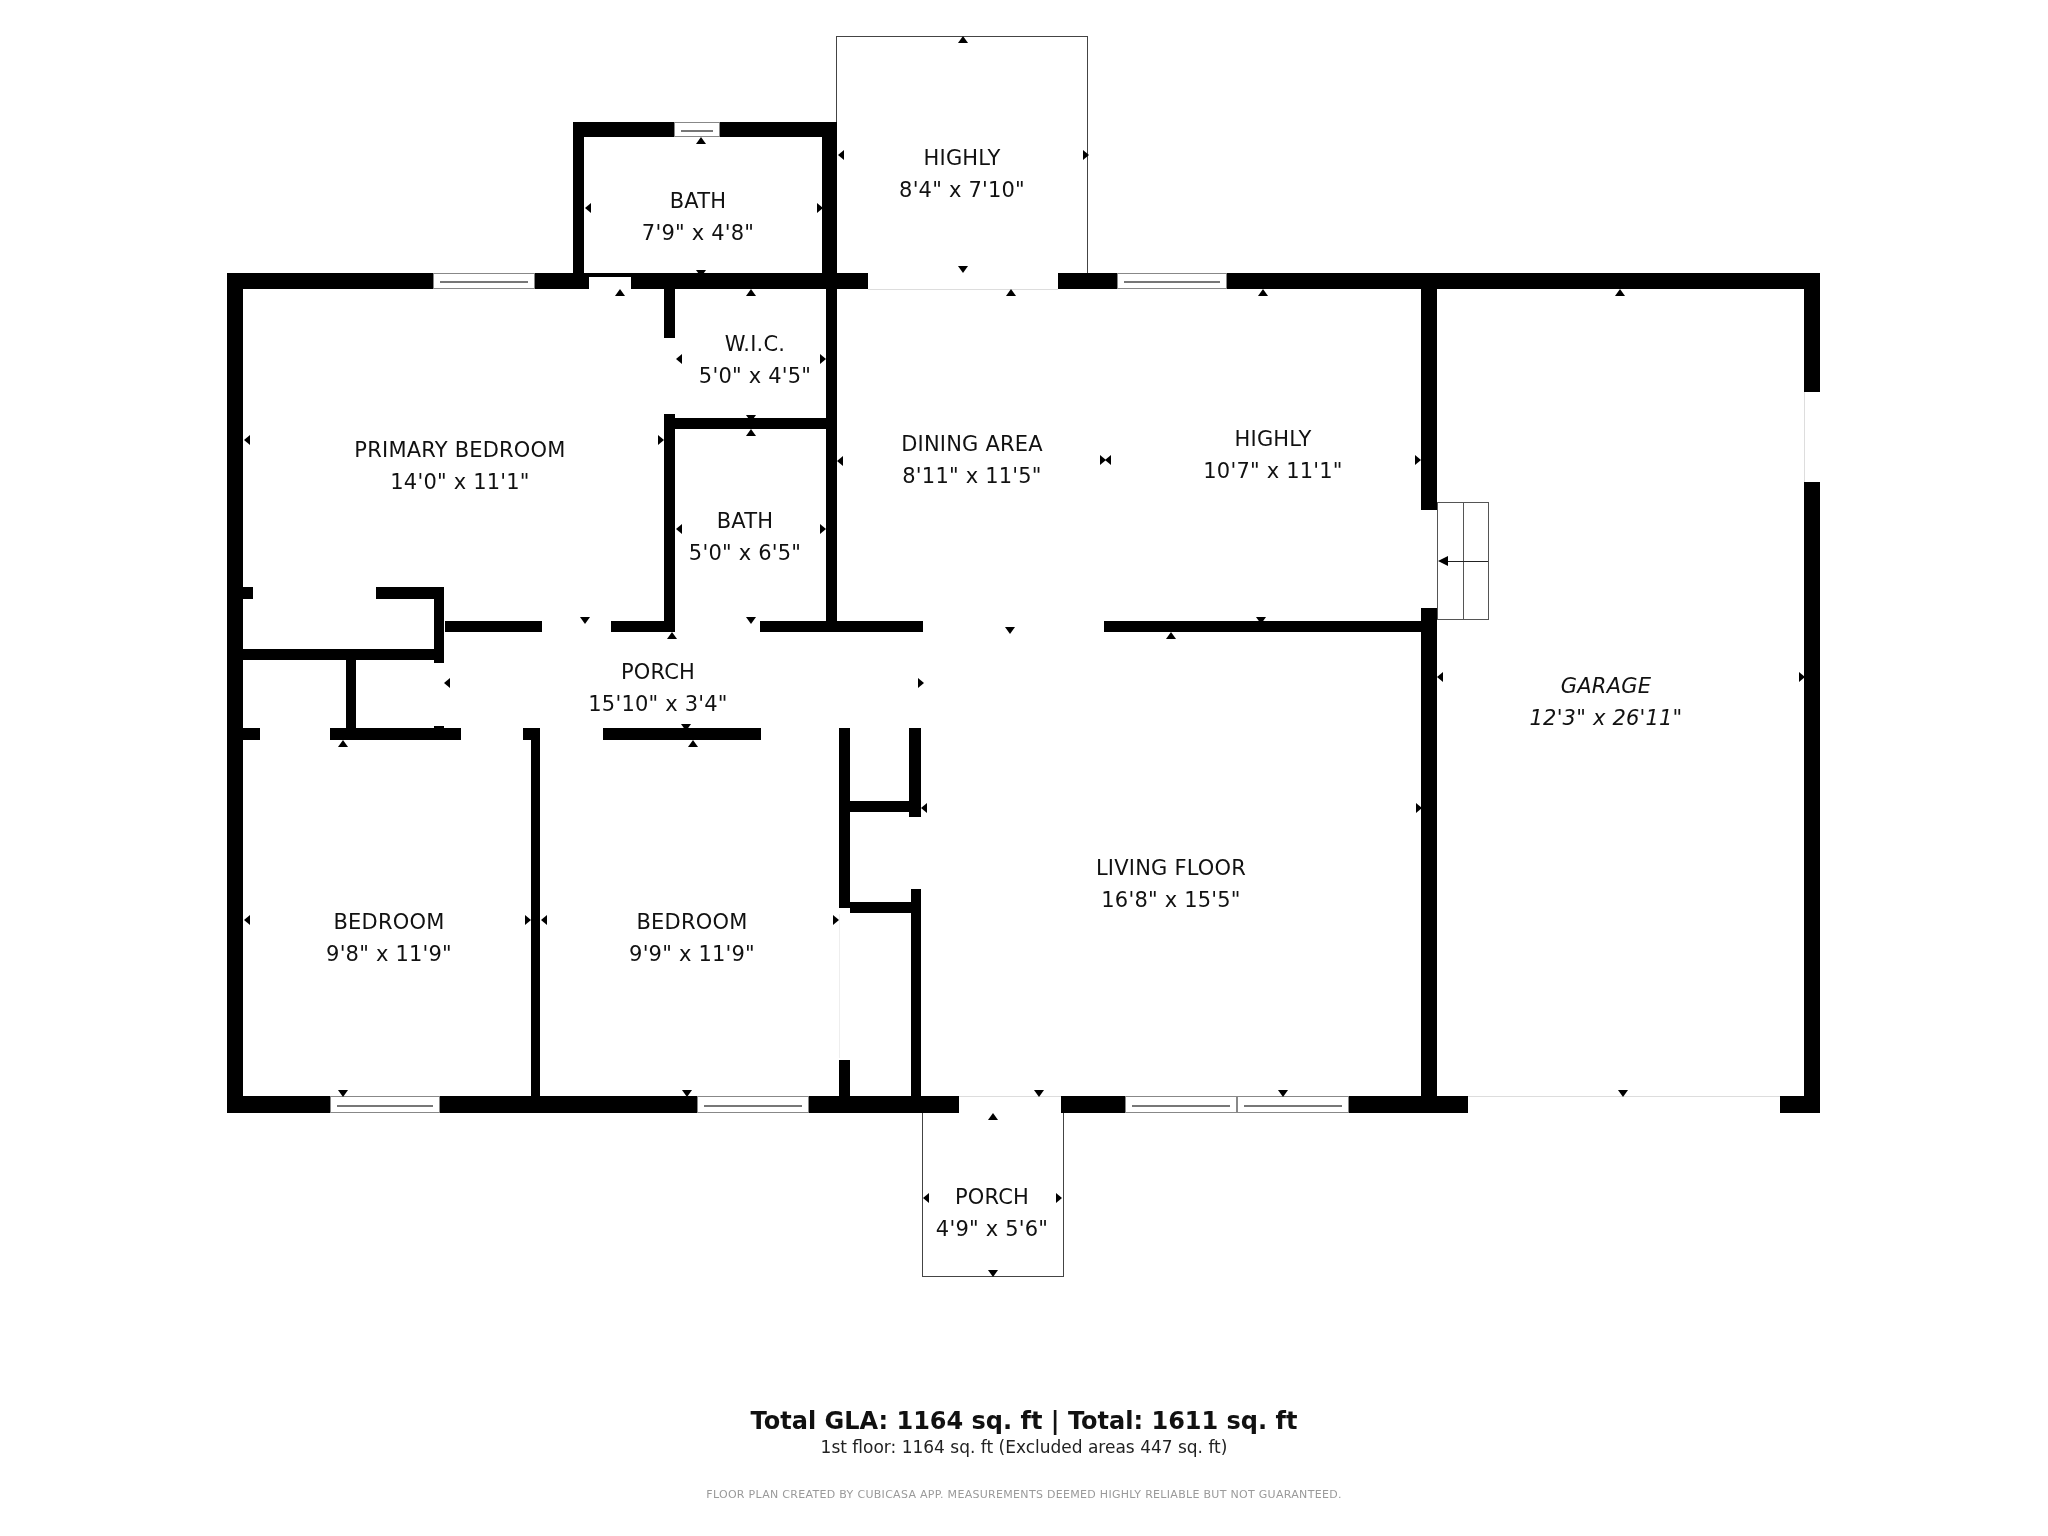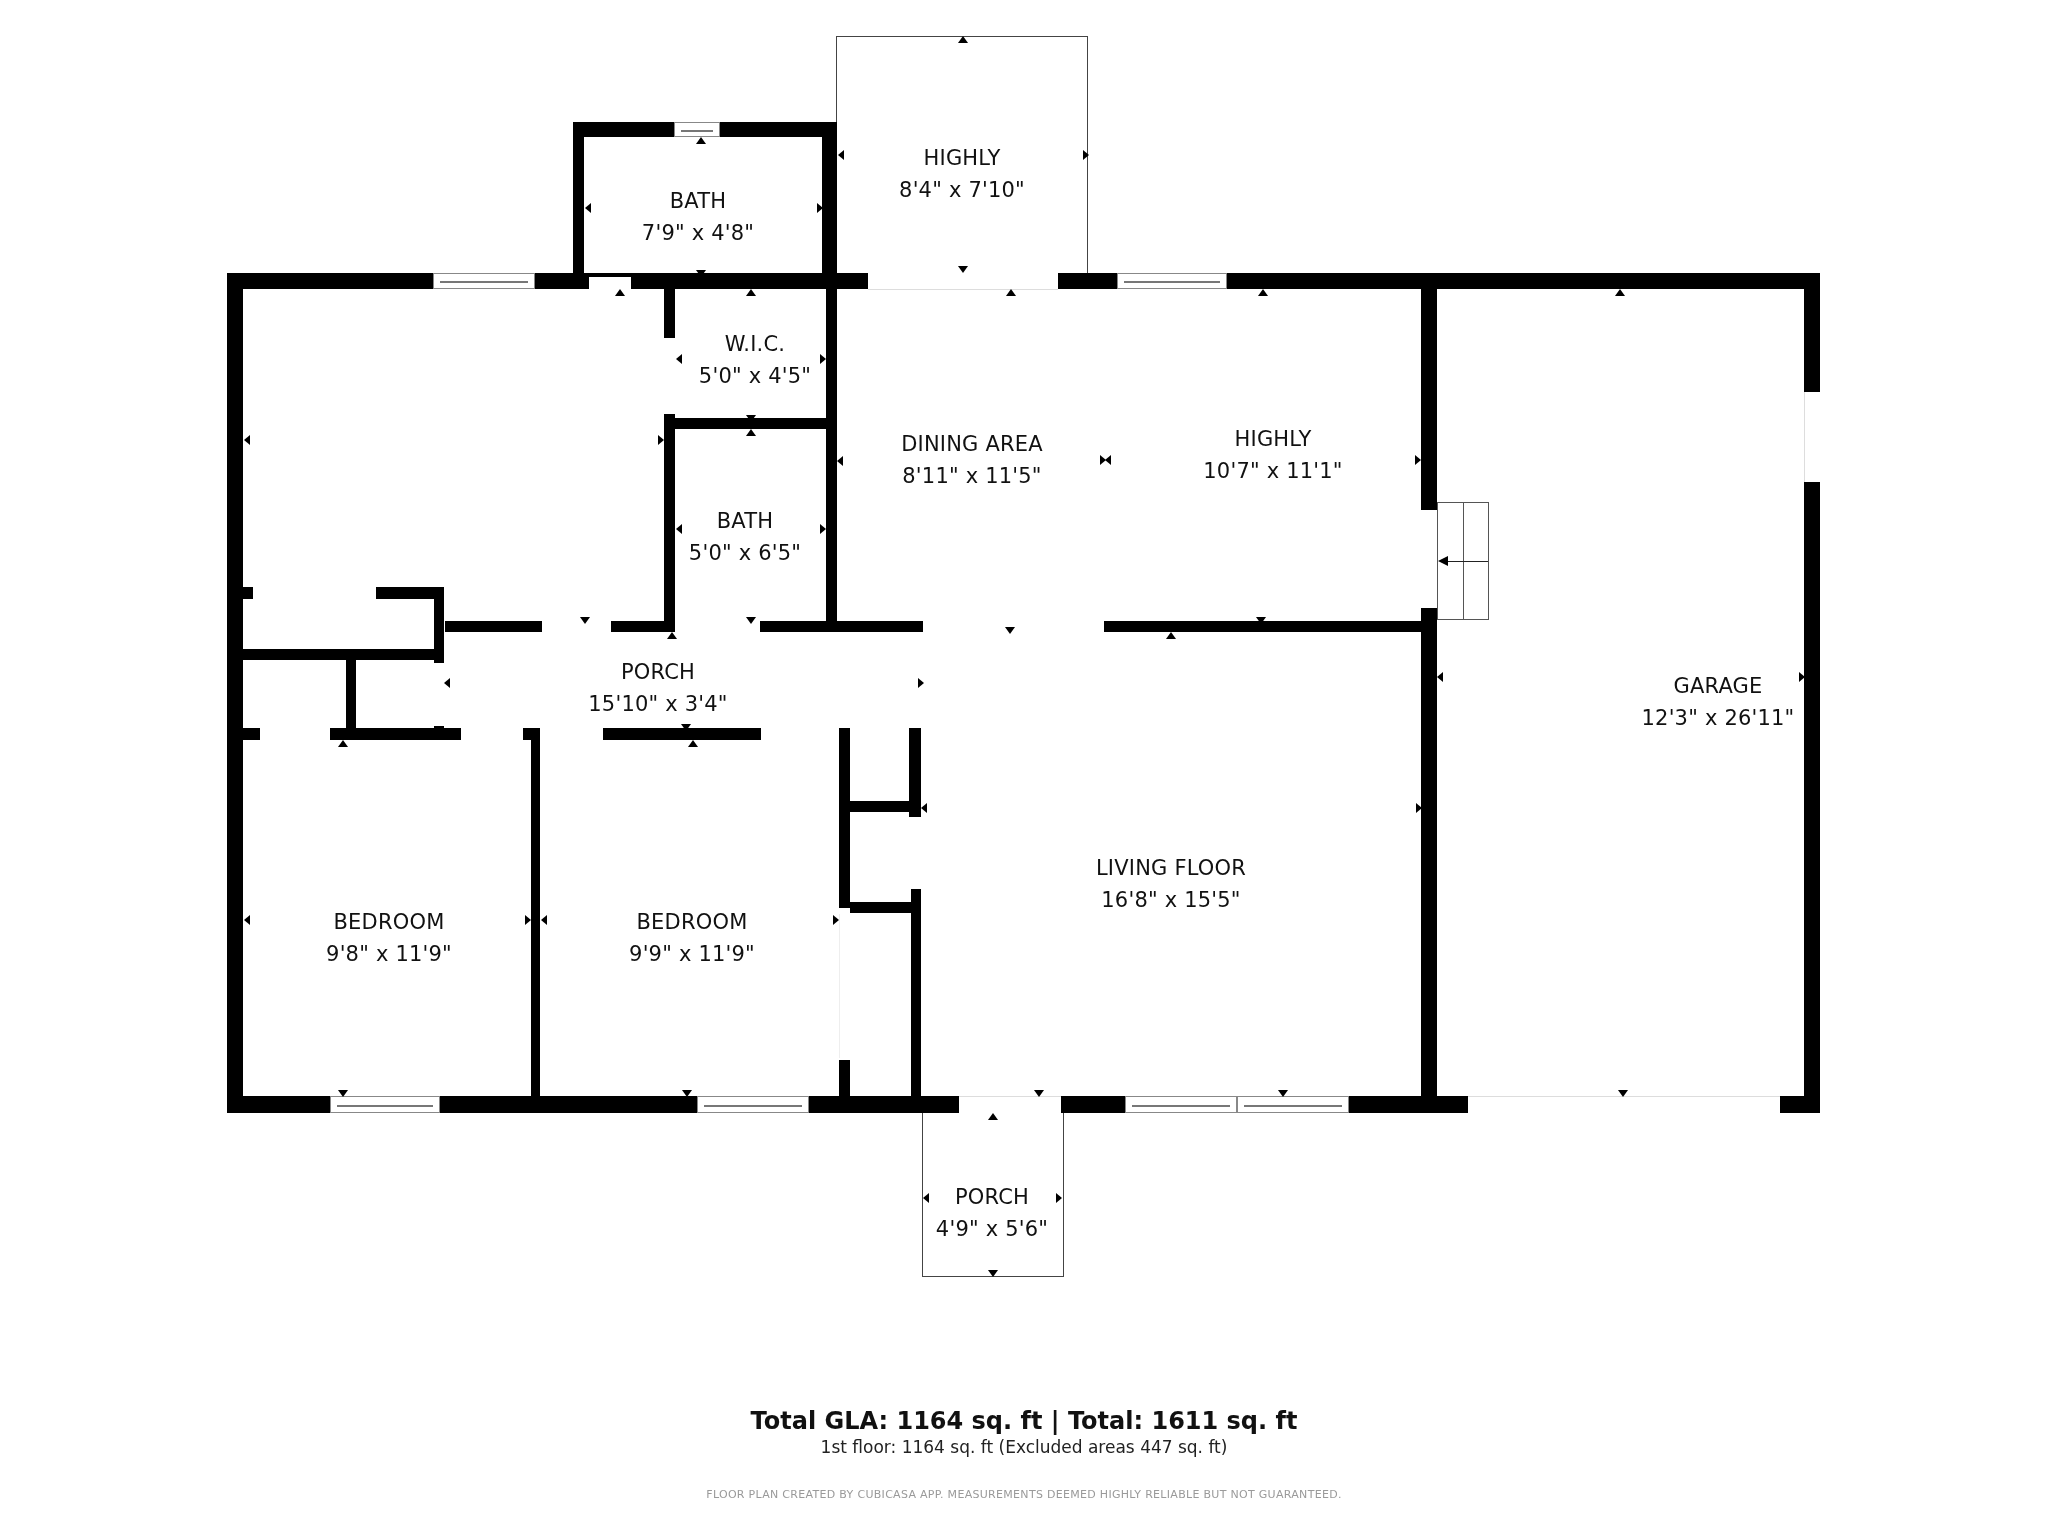--- a/index.html
+++ b/index.html
@@ -106,37 +106,41 @@
   <div class="open" style="left:1468px; top:1096px; width:312px; height:17px; border-top:1px solid #ddd;"></div>
 
   <div class="room" style="left:698px; top:217px;">
     <span class="nm">BATH</span>
     <span class="dim">7'9" x 4'8"</span>
   </div>
   <div class="room" style="left:962px; top:174px;">
     <span class="nm">HIGHLY</span>
     <span class="dim">8'4" x 7'10"</span>
   </div>
+  <div class="room" style="left:460px; top:466px;">
+    <span class="nm">PRIMARY BEDROOM</span>
+    <span class="dim">14'0" x 11'1"</span>
+  </div>
   <div class="room" style="left:755px; top:360px;">
     <span class="nm">W.I.C.</span>
     <span class="dim">5'0" x 4'5"</span>
   </div>
   <div class="room" style="left:745px; top:537px;">
     <span class="nm">BATH</span>
     <span class="dim">5'0" x 6'5"</span>
   </div>
   <div class="room" style="left:972px; top:460px;">
     <span class="nm">DINING AREA</span>
     <span class="dim">8'11" x 11'5"</span>
   </div>
   <div class="room" style="left:1273px; top:455px;">
     <span class="nm">HIGHLY</span>
     <span class="dim">10'7" x 11'1"</span>
   </div>
-  <div class="room" style="left:1718px; top:702px;">
+  <div class="room" style="left:1606px; top:702px;font-style:italic;">
     <span class="nm">GARAGE</span>
     <span class="dim">12'3" x 26'11"</span>
   </div>
   <div class="room" style="left:658px; top:688px;">
     <span class="nm">PORCH</span>
     <span class="dim">15'10" x 3'4"</span>
   </div>
   <div class="room" style="left:389px; top:938px;">
     <span class="nm">BEDROOM</span>
     <span class="dim">9'8" x 11'9"</span>

